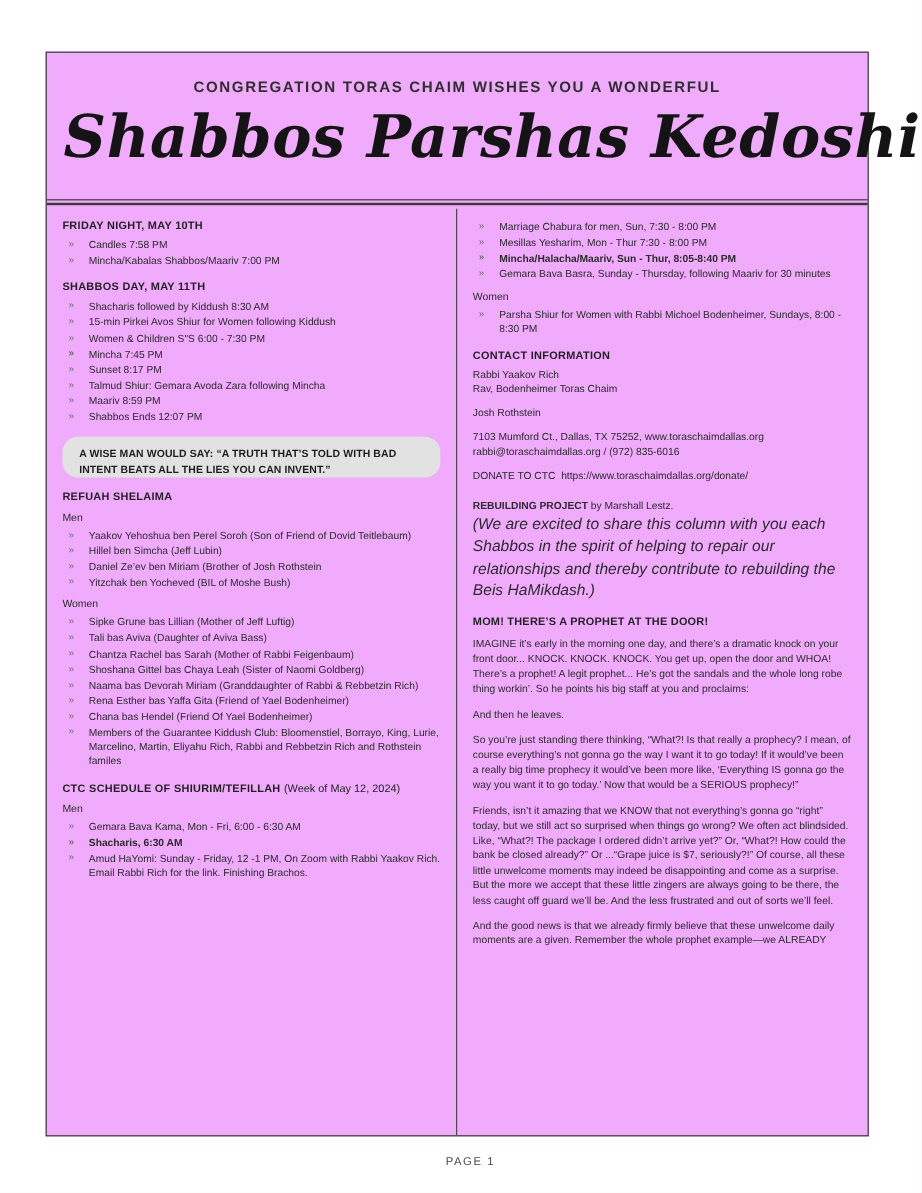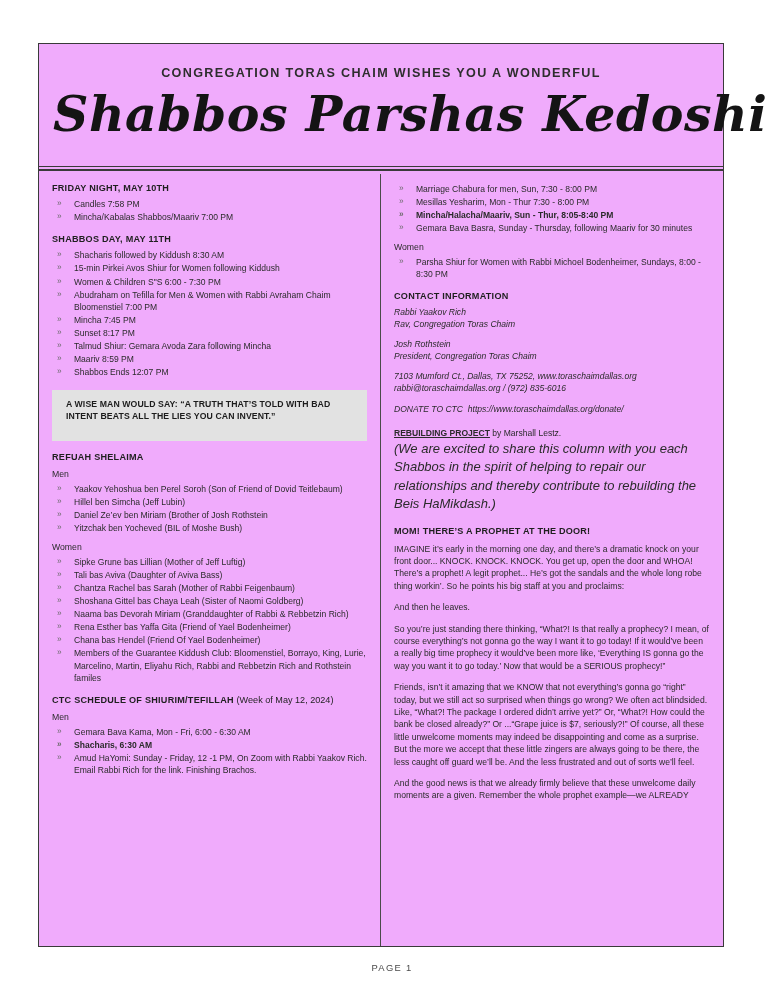--- a/index.html
+++ b/index.html
@@ -128,57 +128,57 @@
     left: 5px;
     top: 0;
     color: #6a6a6a;
     font-size: 8.2px;
   }
   ul.blist li.bold { font-weight: bold; }
 
   .quotebox {
     background: #e2e2e2;
     margin: 11px 0 1px 0;
-    padding: 8px 11px 18px 14px;
+    padding: 8px 11px 0 14px;
+    border-radius: 13px;
   }
   .quotebox p {
     margin: 0;
     font-weight: bold;
     font-size: 8.7px;
     line-height: 1.47;
     color: #1c1c1c;
     letter-spacing: 0.1px;
   }
 
   .plain {
     font-size: 8.55px;
     line-height: 1.42;
     color: #2b2b2b;
     margin: 0 0 0 0;
-    font-style: italic;
   }
   .contact-block { margin-top: 4px; }
   .contact-block .grp { margin-bottom: 8px; }
   .contact-block .grp:last-child { margin-bottom: 0; }
 
   .article-head {
     font-weight: bold;
     font-size: 9.1px;
     letter-spacing: 0.2px;
     color: #1f1f1f;
     margin: 12px 0 7px 0;
     text-transform: uppercase;
   }
   .rebuild-line {
     font-size: 8.55px;
     line-height: 1.42;
     color: #2b2b2b;
     margin: 12px 0 0 0;
   }
-  .rebuild-line b { font-weight: bold; text-decoration: underline; }
+  .rebuild-line b { font-weight: bold; }
   .rebuild-note {
     font-style: italic;
     font-size: 13px;
     line-height: 1.42;
     color: #2b2b2b;
     margin: 1px 0 0 0;
   }
   p.body {
     font-size: 8.6px;
     line-height: 1.445;
@@ -222,21 +222,21 @@
       <ul class="blist" id="friday-list">
           <li><span class="guil">»</span><span>Candles 7:58 PM</span></li>
           <li><span class="guil">»</span><span>Mincha/Kabalas Shabbos/Maariv 7:00 PM</span></li>
         </ul>
 
       <div class="sec-head">SHABBOS DAY, MAY 11TH</div>
       <ul class="blist" id="shabbos-list">
           <li><span class="guil">»</span><span>Shacharis followed by Kiddush 8:30 AM</span></li>
           <li><span class="guil">»</span><span>15-min Pirkei Avos Shiur for Women following Kiddush</span></li>
           <li><span class="guil">»</span><span>Women &amp; Children S"S 6:00 - 7:30 PM</span></li>
-          <li><span class="guil">»</span><span>Abudraham on Tefilla for Men &amp; Women with Rabbi Avraham Chaim Bloomenstiel 7:00 PM</span></li>
+          <li><span class="guil">»</span></li>
           <li><span class="guil">»</span><span>Mincha 7:45 PM</span></li>
           <li><span class="guil">»</span><span>Sunset 8:17 PM</span></li>
           <li><span class="guil">»</span><span>Talmud Shiur: Gemara Avoda Zara following Mincha</span></li>
           <li><span class="guil">»</span><span>Maariv 8:59 PM</span></li>
           <li><span class="guil">»</span><span>Shabbos Ends 12:07 PM</span></li>
         </ul>
 
       <div class="quotebox">
         <p>A WISE  MAN WOULD  SAY: “A TRUTH THAT’S TOLD WITH BAD INTENT BEATS ALL THE LIES YOU CAN INVENT.”</p>
       </div>
@@ -284,25 +284,24 @@
         </ul>
       <div class="subhead">Women</div>
       <ul class="blist" id="right-women">
           <li><span class="guil">»</span><span>Parsha Shiur for Women with Rabbi Michoel Bodenheimer, Sundays, 8:00 - 8:30 PM</span></li>
         </ul>
 
       <div class="sec-head">CONTACT INFORMATION</div>
       <div class="contact-block">
         <div class="grp">
           <div class="plain">Rabbi Yaakov Rich</div>
-          <div class="plain">Rav, Congregation Toras Chaim</div>
+          <div class="plain">Rav, Bodenheimer Toras Chaim</div>
         </div>
         <div class="grp">
           <div class="plain">Josh Rothstein</div>
-          <div class="plain">President, Congregation Toras Chaim</div>
         </div>
         <div class="grp">
           <div class="plain">7103 Mumford Ct., Dallas, TX 75252, www.toraschaimdallas.org</div>
           <div class="plain">rabbi@toraschaimdallas.org / (972) 835-6016</div>
         </div>
         <div class="grp">
           <div class="plain"><span>DONATE TO CTC</span>&nbsp; <span>https://www.toraschaimdallas.org/donate/</span></div>
         </div>
       </div>
 

